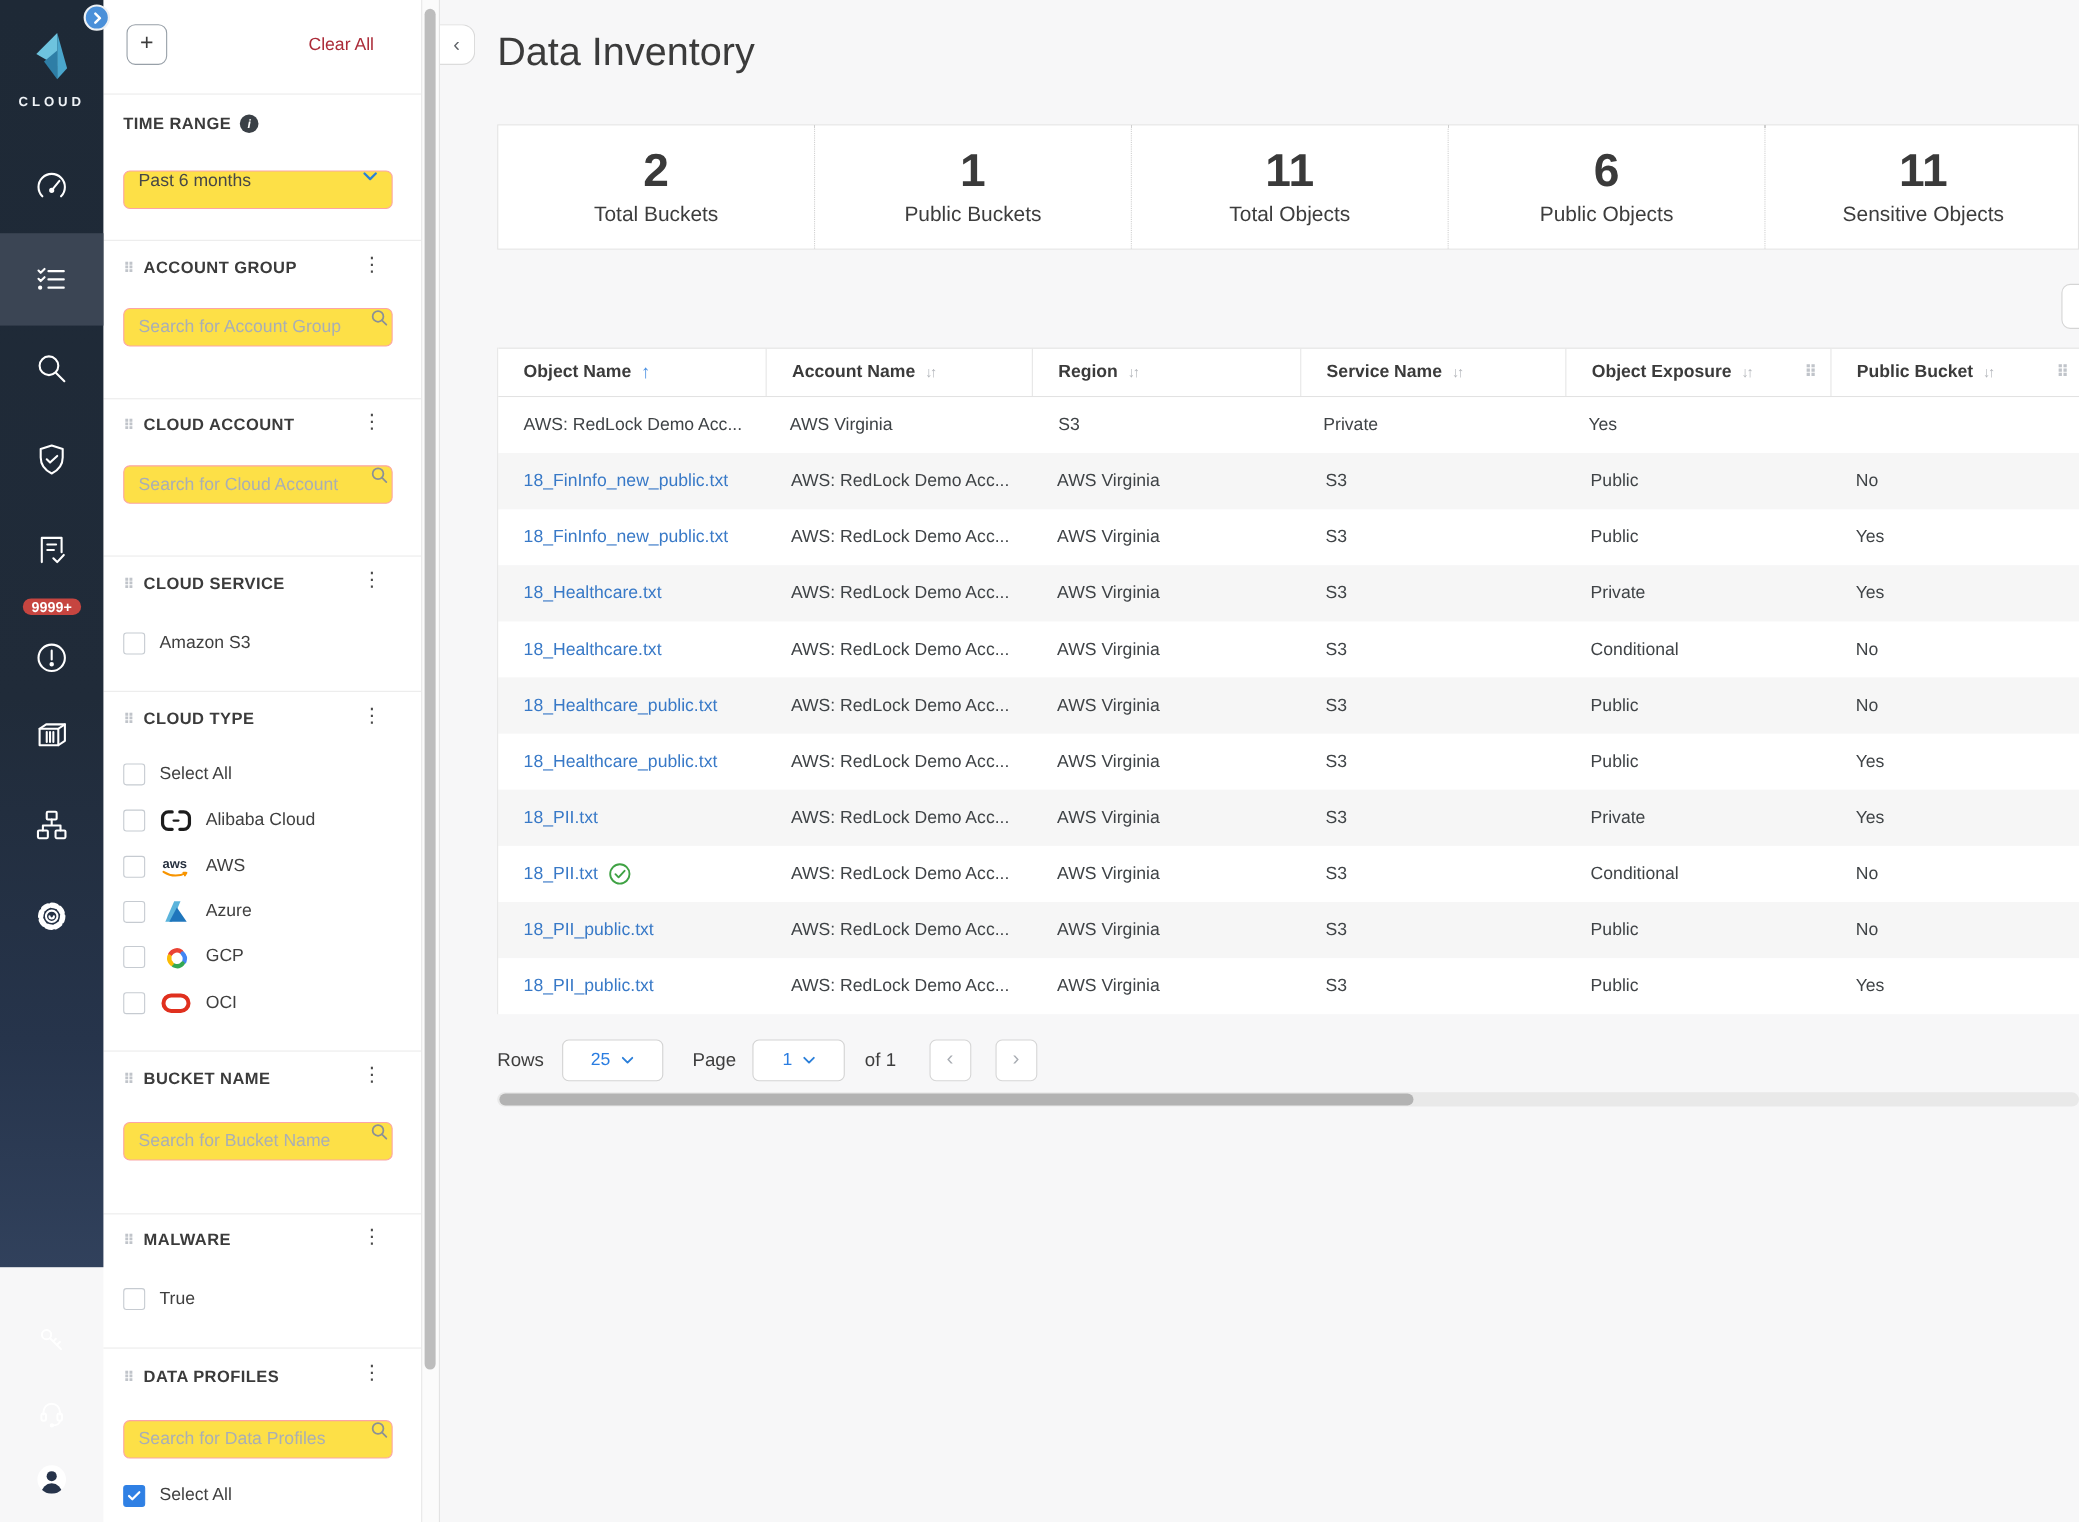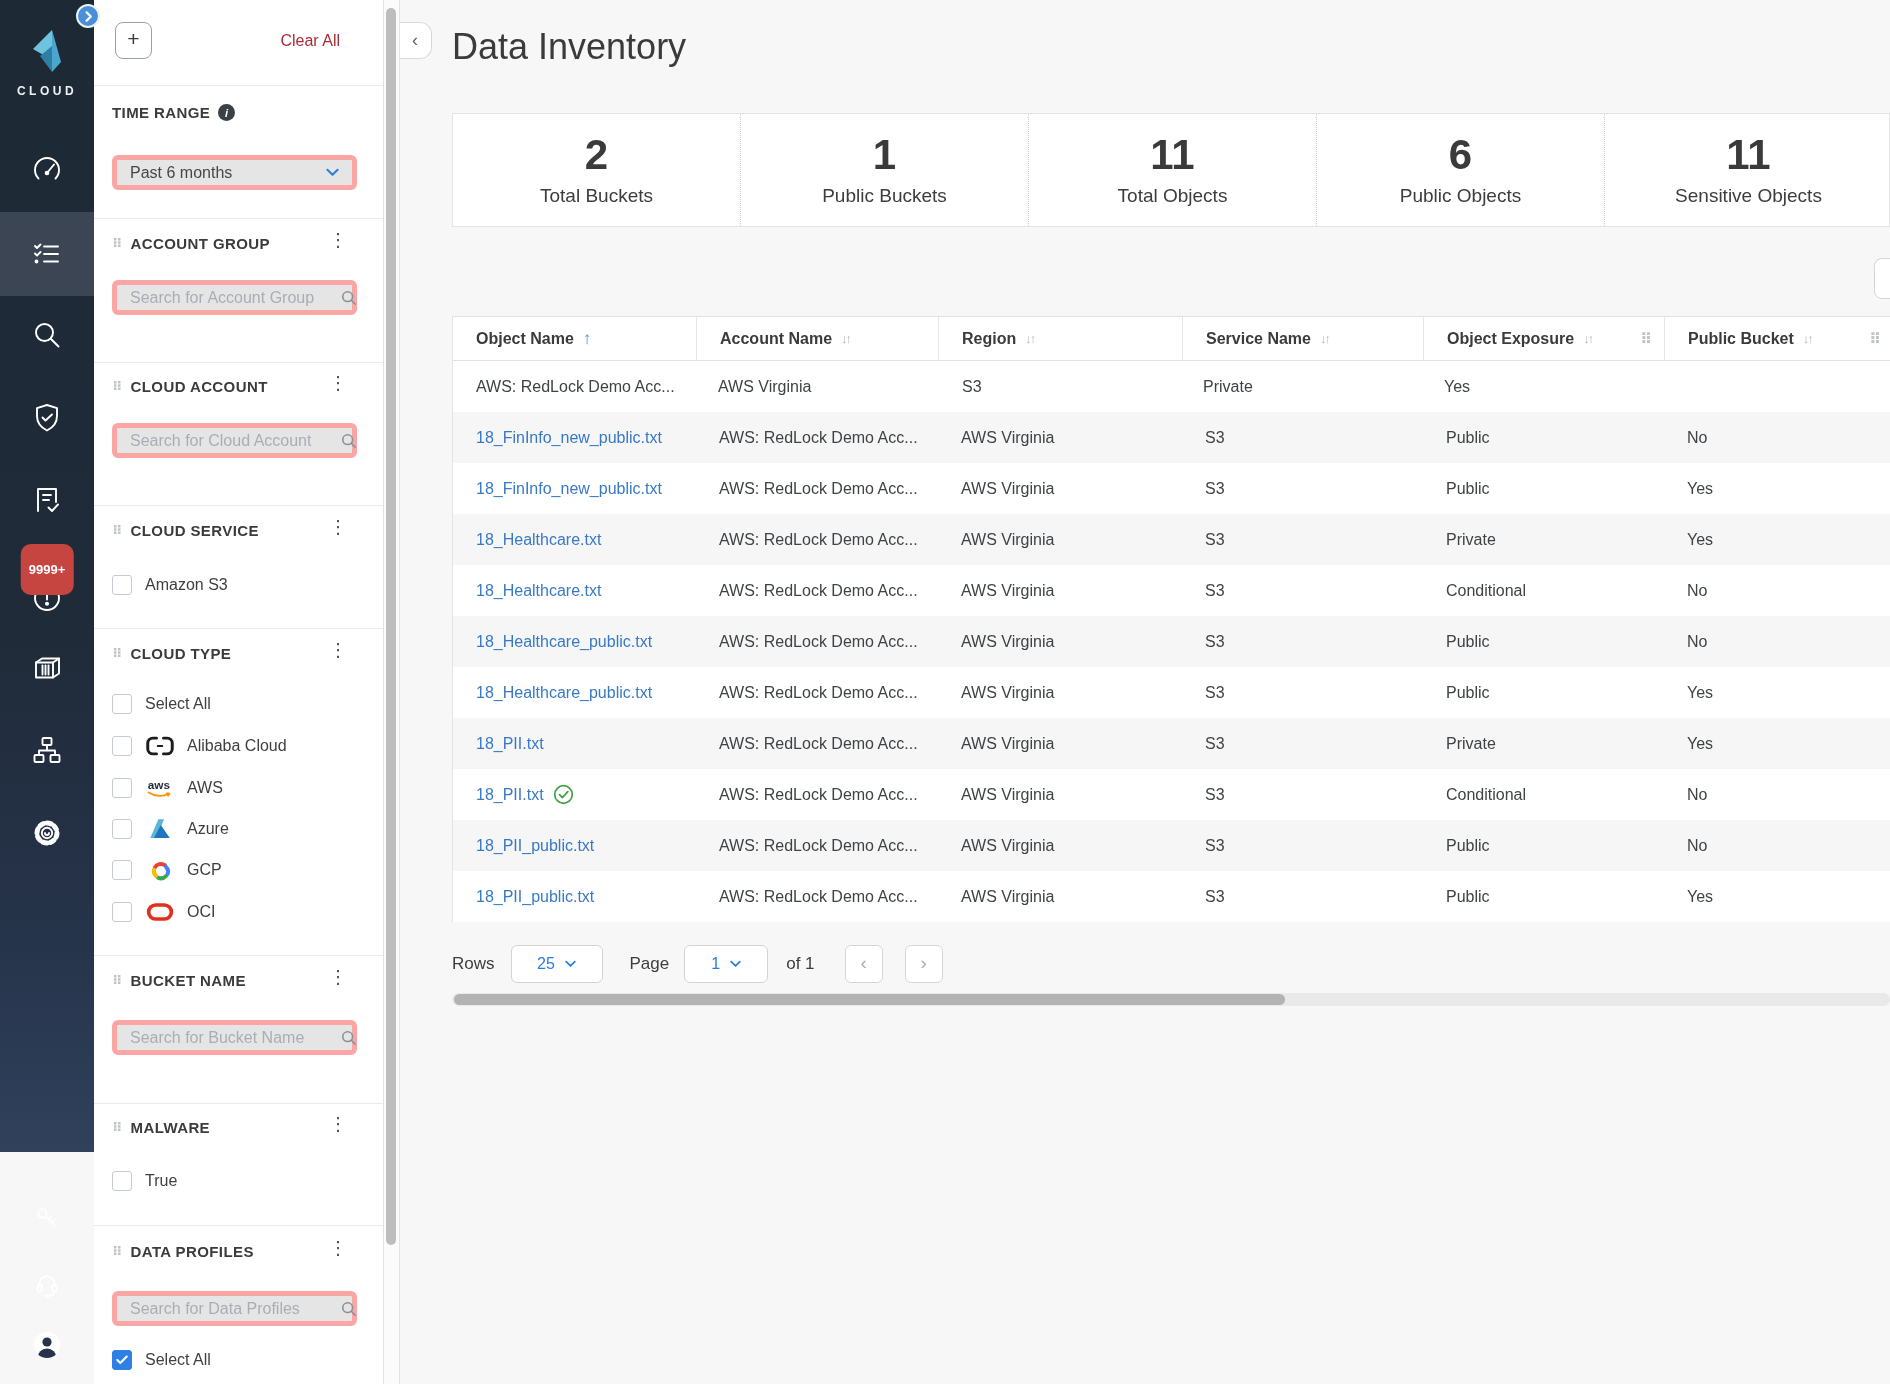--- a/index.html
+++ b/index.html
@@ -15,21 +15,21 @@
     z-index:5;
   }
   .logo{position:absolute;top:28px;left:0;width:94px;text-align:center;}
   .logo-text{margin-top:6px;color:#eef2f6;font-size:12px;font-weight:700;letter-spacing:3.5px;}
   .nav-item{position:absolute;left:0;width:94px;height:84px;display:flex;align-items:center;justify-content:center;cursor:pointer;}
   .nav-item.active{background:#3b4554;}
   .nav-item svg{stroke:#fff;fill:none;stroke-width:1.9;stroke-linecap:round;stroke-linejoin:round;}
   .nav-badge{
     position:absolute;left:50%;transform:translateX(-50%);top:544px;
     background:#c64540;color:#fff;font-size:13px;font-weight:700;
-    padding:18px 8px;border-radius:10px;white-space:nowrap;z-index:6;
+    padding:0 8px;border-radius:10px;white-space:nowrap;z-index:6;
   }
   #expand-badge{
     position:absolute;left:76px;top:4px;width:24px;height:24px;border-radius:50%;
     background:#4a90d9;border:2px solid #eef1f4;color:#fff;z-index:9;
     display:flex;align-items:center;justify-content:center;padding:0;cursor:pointer;
   }
   #expand-badge svg{stroke:#fff;fill:none;stroke-width:2.4;stroke-linecap:round;stroke-linejoin:round;}
   
   #filter-panel{
     position:absolute;left:94px;top:0;width:289px;height:1384px;background:#fff;
@@ -46,22 +46,22 @@
     position:absolute;left:18px;display:flex;align-items:center;gap:8px;
     font-size:15px;font-weight:700;color:#3b3b3b;letter-spacing:.4px;
   }
   .drag-dots{color:#c0c4ca;font-size:13px;line-height:1;cursor:grab;}
   .info{
     width:17px;height:17px;border-radius:50%;background:#3a4046;color:#fff;
     font-size:11px;font-weight:700;font-style:italic;display:inline-flex;align-items:center;justify-content:center;
   }
   .kebab{position:absolute;right:36px;font-size:18px;color:#4a4a4a;line-height:1;cursor:pointer;letter-spacing:0;}
   .select,.search{
-    position:absolute;left:18px;width:245px;height:35px;background:#e5e5e5;
-    border:5px solid #fca5a5;border-radius:6px;display:flex;align-items:center;box-sizing:border-box;
+    position:absolute;left:18px;width:245px;height:35px;background:#fde047;
+    border:1px solid #fca5a5;border-radius:6px;display:flex;box-sizing:border-box;
   }
   .select{cursor:pointer;justify-content:space-between;padding:0 13px;}
   .select .val{font-size:16px;color:#474747;}
   .select svg,.pg-select svg{stroke:#2b7fd9;fill:none;stroke-width:2.2;stroke-linecap:round;stroke-linejoin:round;}
   .search input{
     flex:1;border:none;outline:none;background:transparent;font-size:16px;color:#474747;
     padding:0 4px 0 13px;font-family:inherit;
   }
   .search input::placeholder{color:#a9aeb5;}
   .search svg{stroke:#8a9097;fill:none;stroke-width:1.8;stroke-linecap:round;margin-right:11px;flex:none;}

